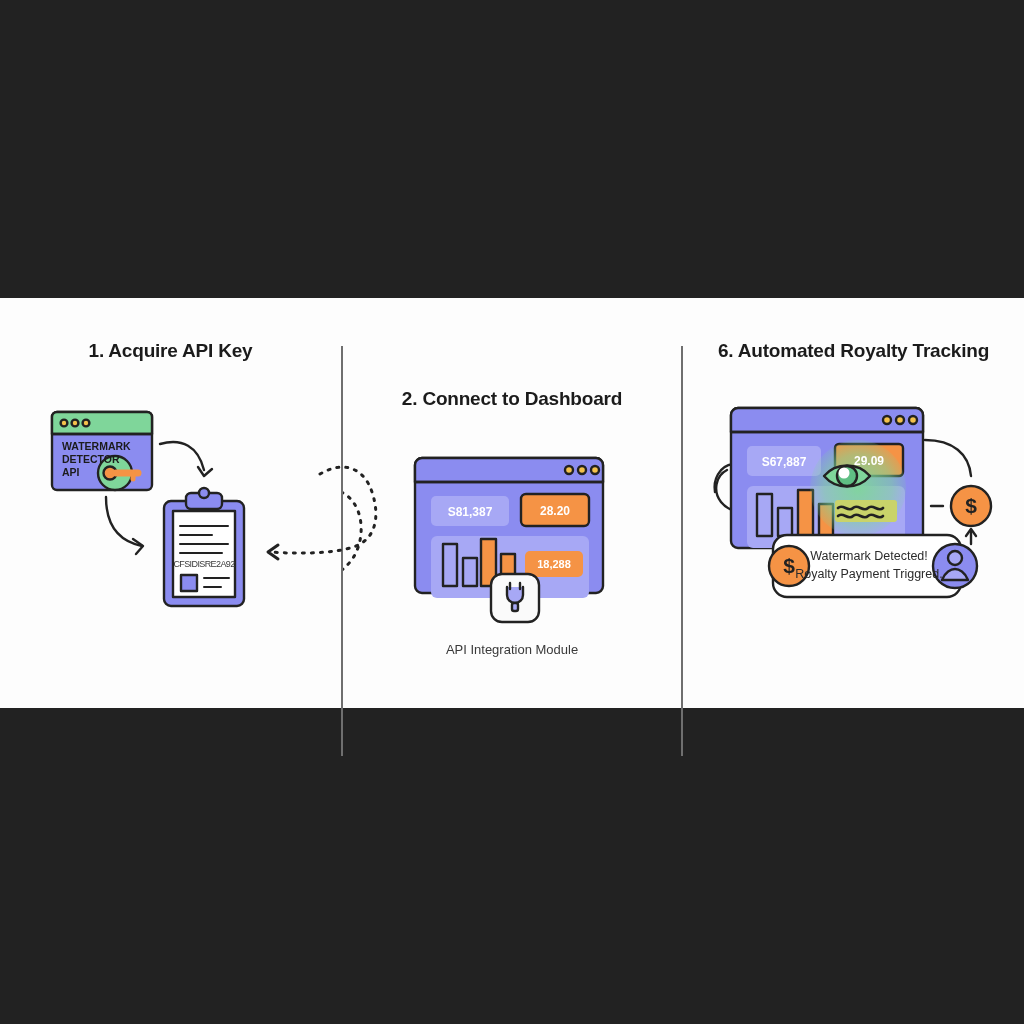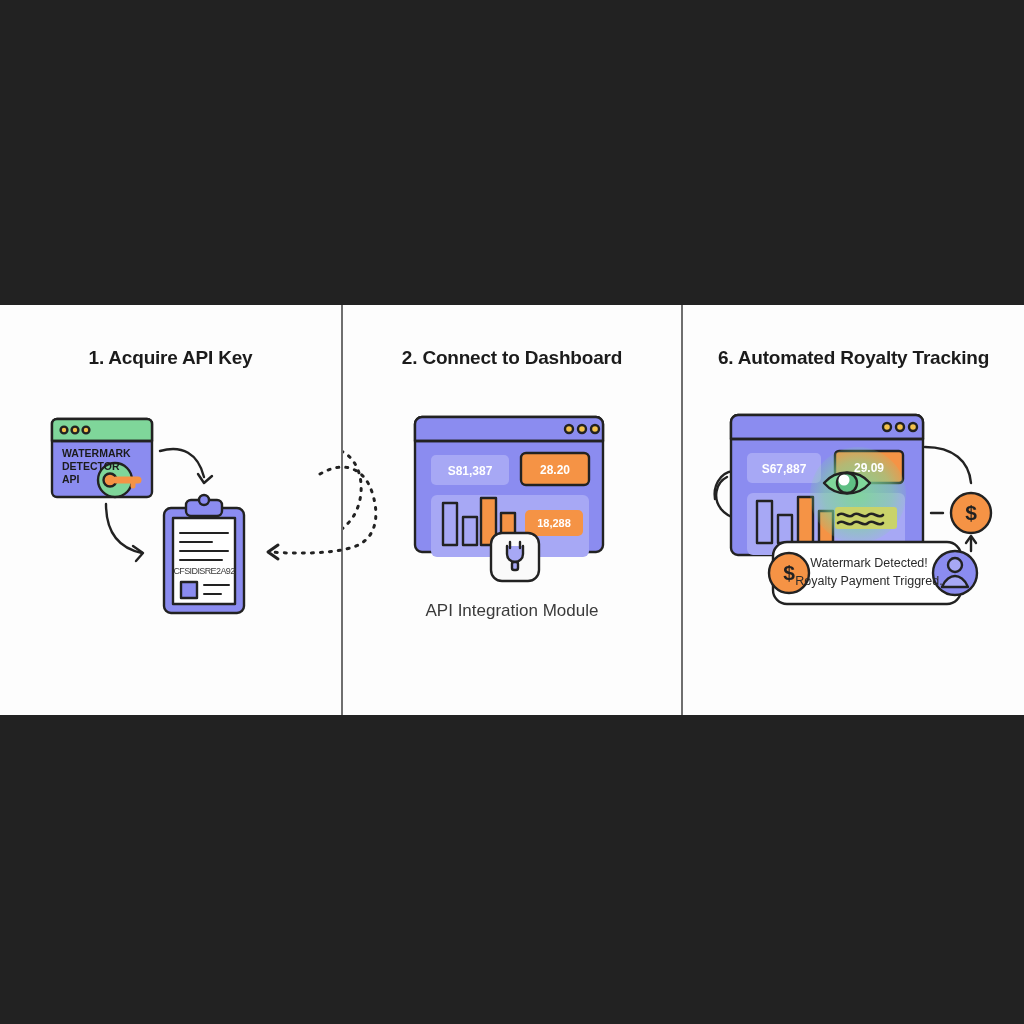--- a/index.html
+++ b/index.html
@@ -5,46 +5,46 @@
   * { box-sizing: border-box; margin: 0; padding: 0; }
   html, body {
     width: 1024px; height: 1024px;
     background: #222222;
     font-family: "Liberation Sans", sans-serif;
     overflow: hidden;
   }
   #stage { position: relative; width: 1024px; height: 1024px; background: #222222; }
 
   .band {
-    position: absolute; left: 0; top: 305px;
+    position: absolute; left: 0; top: 298px;
     width: 1024px; height: 410px;
     background: #fdfdfd;
     display: flex;
   }
   .panel { position: relative; height: 100%; }
   .panel.p1 { width: 341px; }
-  .panel.p2 { width: 342px; border-left: 2px solid #6f6f6f; border-right: 2px solid #6f6f6f; }
+  .panel.p2 { width: 342px; border-left: 2px solid #6f6f6f; border-right: 2px solid #6f6f6f; margin-top: 48px; }
   .panel.p3 { width: 341px; }
 
   .panel-title {
     position: absolute; top: 42px; left: 0; width: 100%;
     text-align: center;
     font-size: 19px; font-weight: bold; color: #1b1b1b;
     letter-spacing: -0.2px;
   }
 
   .art { position: absolute; inset: 0; }
   .art svg { width: 100%; height: 100%; display: block; }
 
   .cross-arrow { position: absolute; left: 250px; top: 440px; width: 250px; height: 180px; pointer-events: none; }
   .cross-arrow svg { width: 100%; height: 100%; }
 
   .caption {
     position: absolute; top: 296px; left: 0; width: 100%;
-    text-align: center; font-size: 17px; color: #3a3a3a;
+    text-align: center; font-size: 13px; color: #3a3a3a;
   }
 </style>
 </head>
 <body>
 
 <div id="stage">
   <div class="band">
 
     <div class="panel p1">
       <div class="panel-title">1. Acquire API Key</div>

